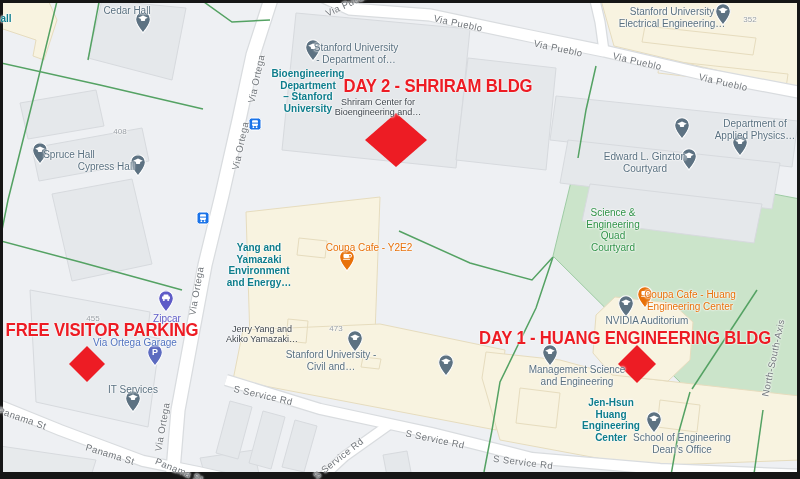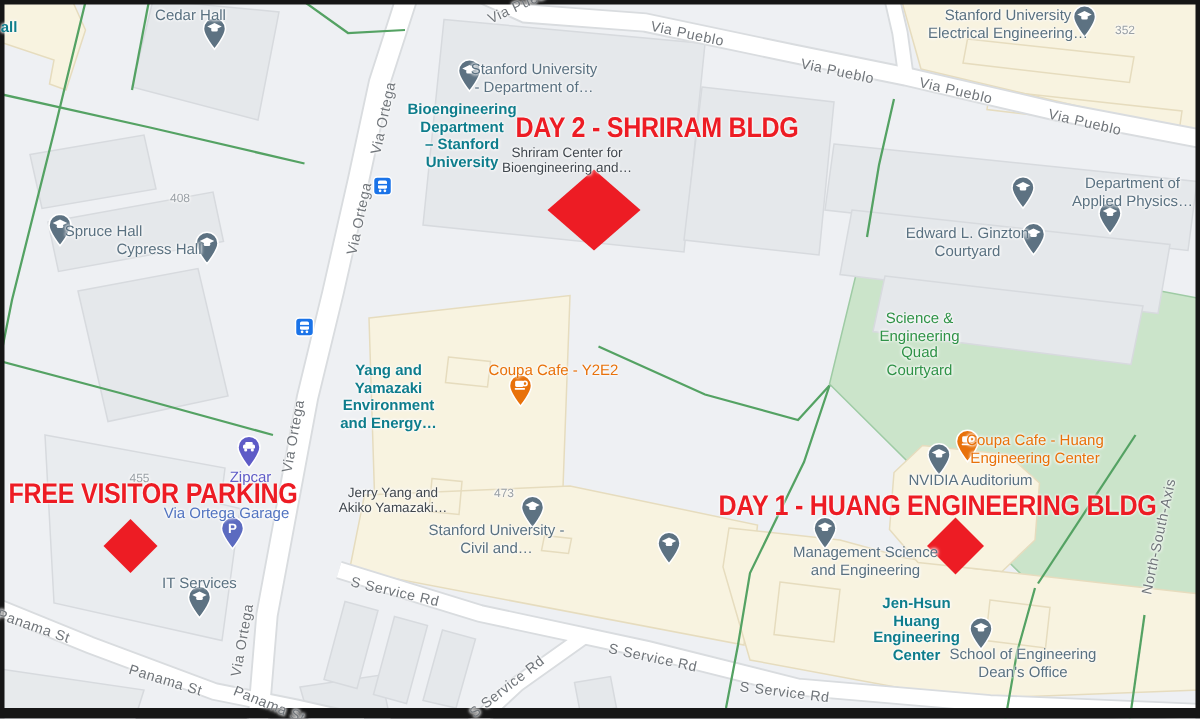--- a/index.html
+++ b/index.html
@@ -7,21 +7,21 @@
          font-family:"Liberation Sans",sans-serif;}
   .tiles{position:absolute;left:0;top:0;width:800px;height:479px;display:block;}
   .lbl{position:absolute;transform:translate(-50%,-50%);font:10px/1.15 "Liberation Sans",sans-serif;
        color:#5a7181;text-align:center;white-space:nowrap;
        text-shadow:0 0 2px #fff,0 0 2px #fff,0 0 3px #fff;}
   .street{font-size:9.5px;color:#70757a;letter-spacing:.4px;}
   .teal{color:#0e7d8c;font-weight:bold;}
   .green-lbl{color:#2f9247;}
   .orange{color:#e8710a;}
   .purple{color:#5e5bc7;}
-  .blue{color:#5173c0;margin-left:16px;}
+  .blue{color:#5173c0;}
   .dark{color:#40474e;font-size:9px;}
   .num{color:#9aa0a6;font-size:8px;}
   .annot{color:#ed1c24;font-weight:bold;font-size:19px;letter-spacing:-.2px;
          transform:translate(-50%,-50%) scaleX(.88);
          text-shadow:0 0 2px #fff,0 0 2px #fff;}
   .pin{position:absolute;transform:translate(-50%,-58%);overflow:visible;}
 </style>
 </head>
 <body>
 

